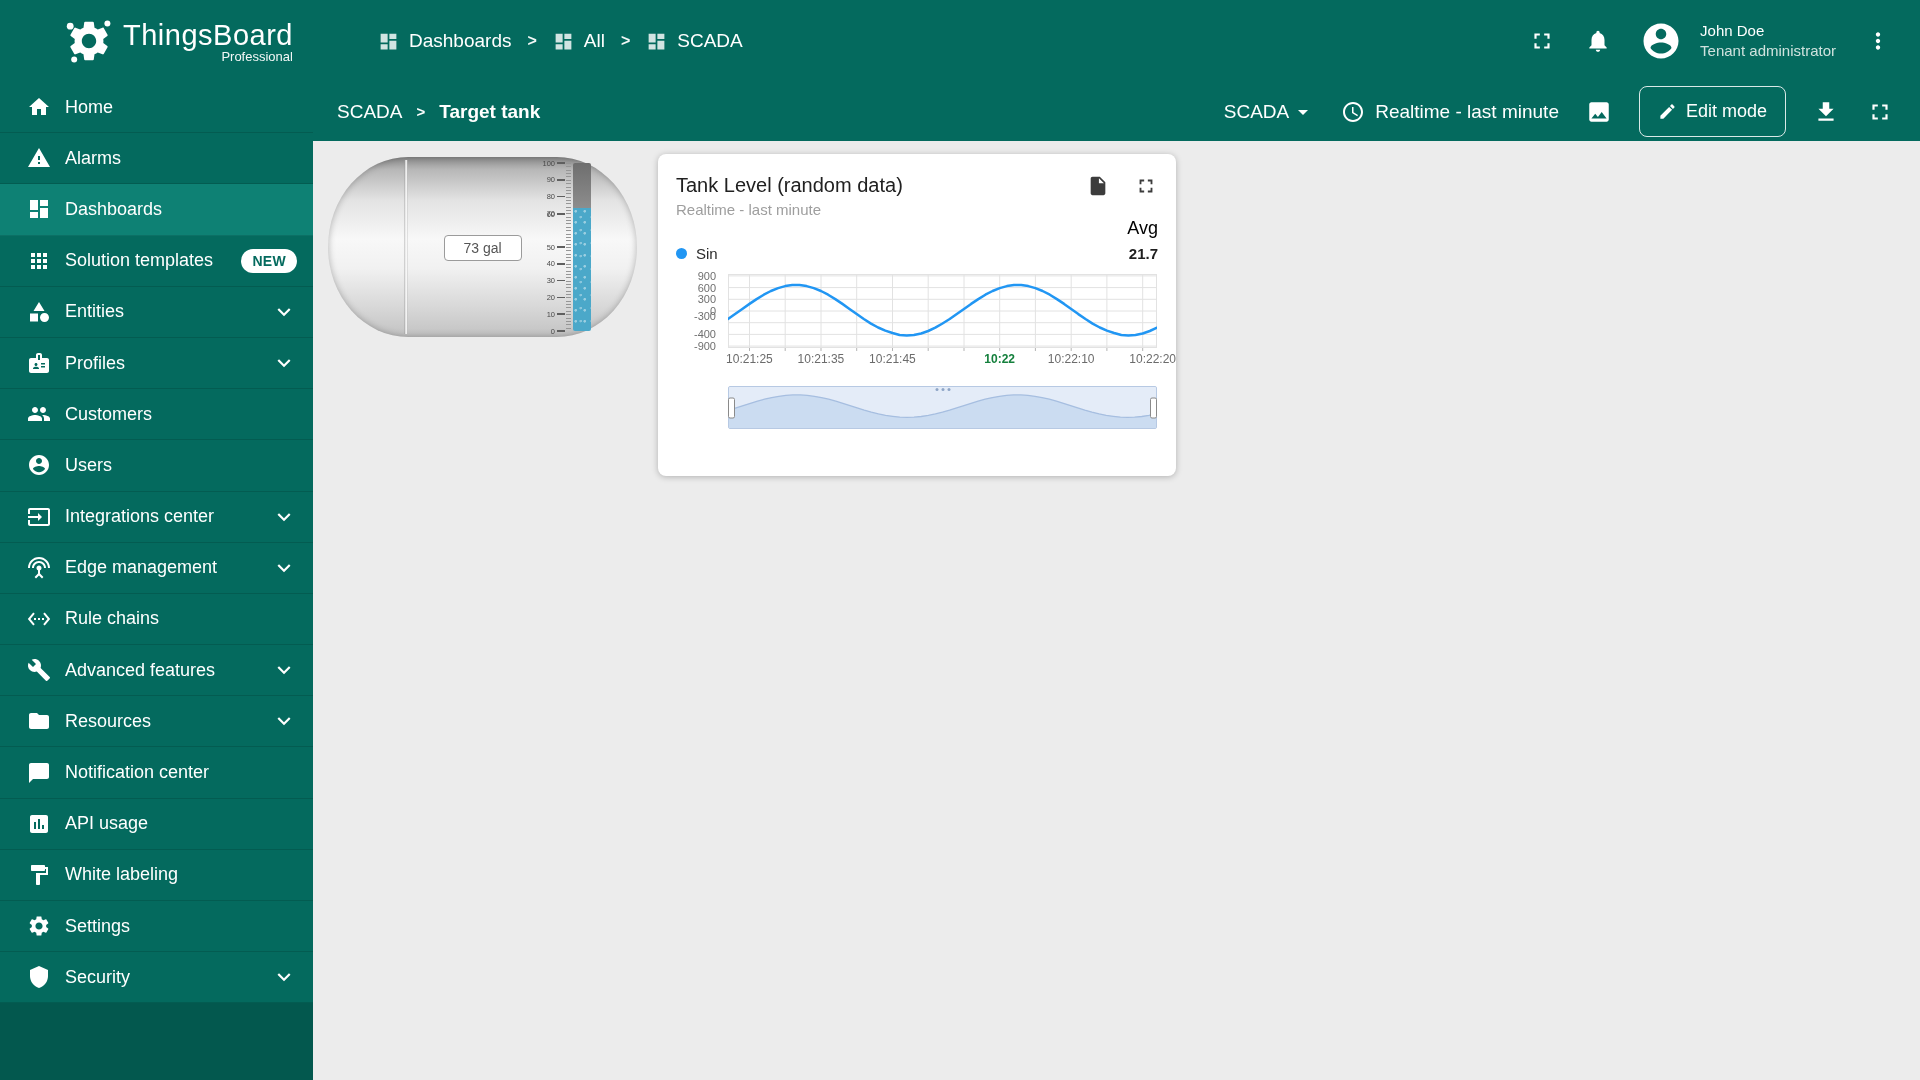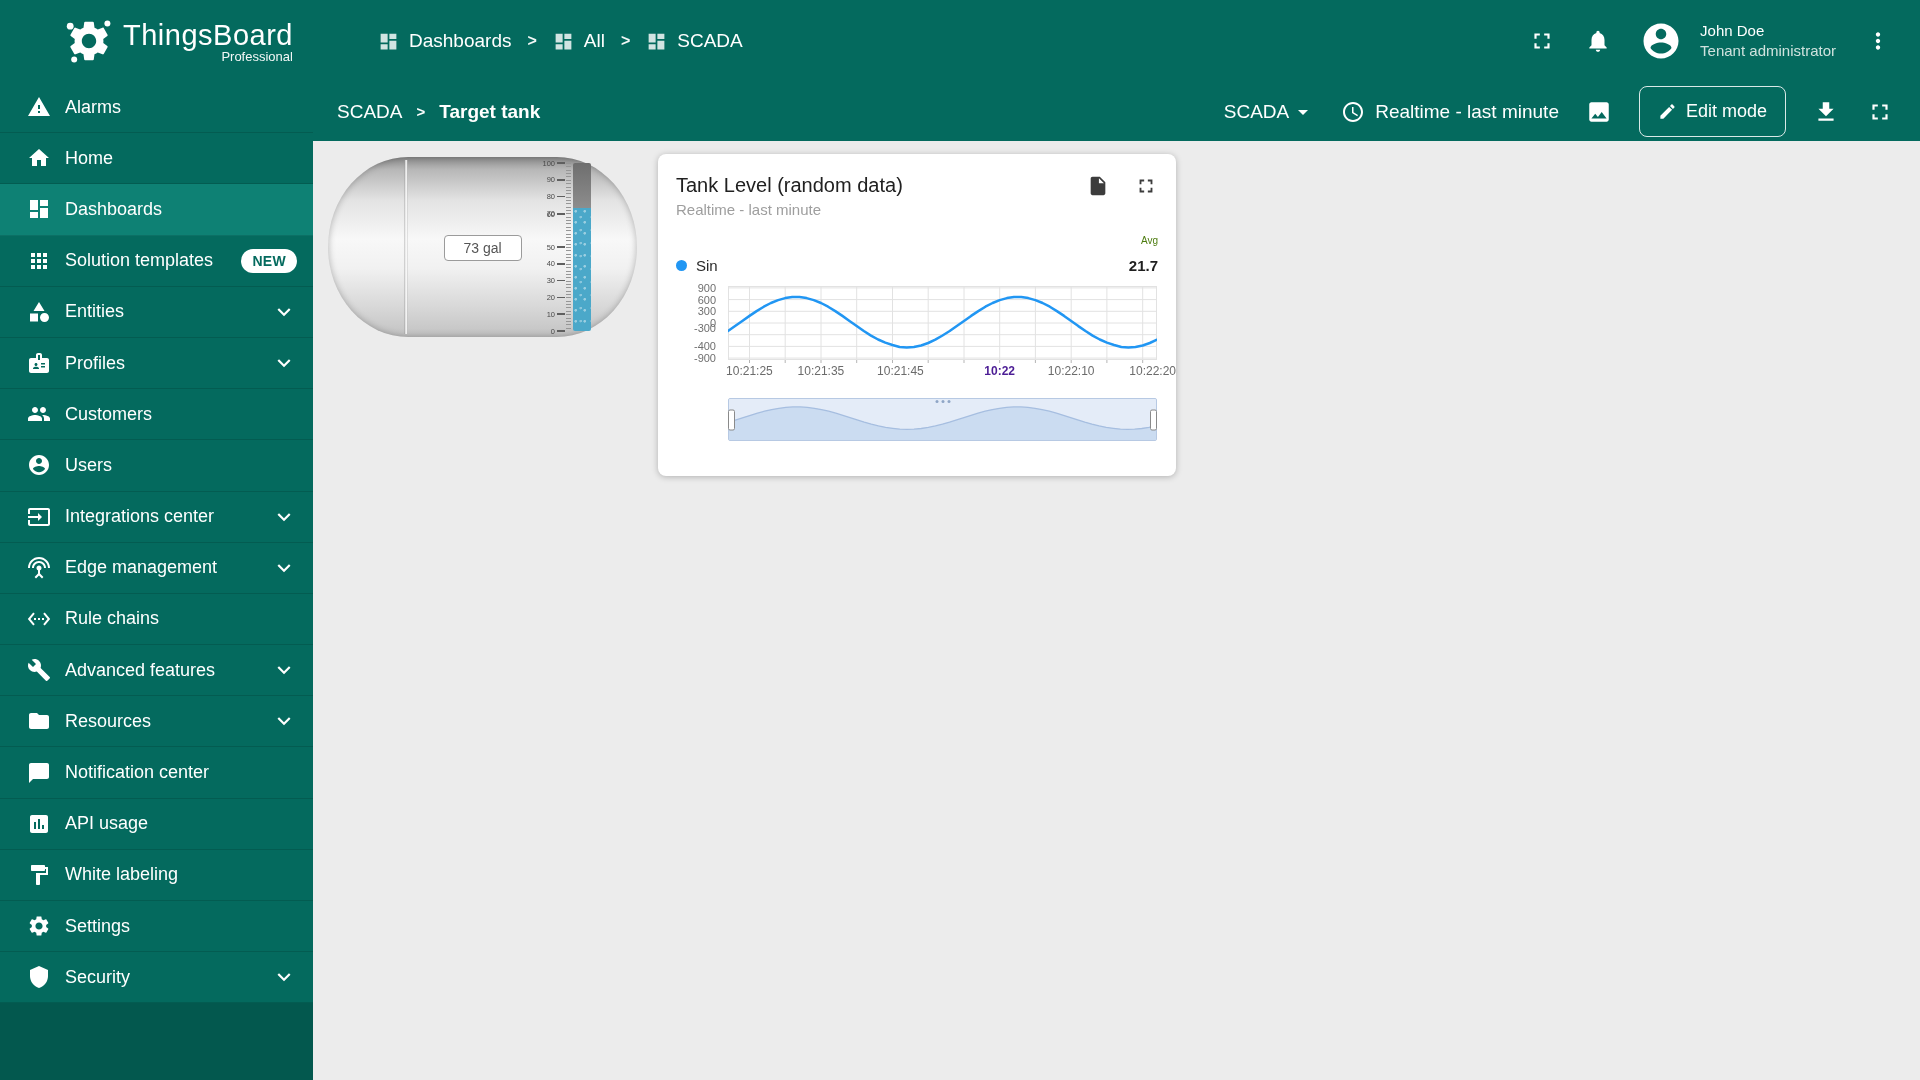--- a/index.html
+++ b/index.html
@@ -75,31 +75,31 @@
     background-size:9px 11px, 11px 13px; }
 
   
   .card { position:absolute; left:345px; top:13px; width:518px; height:322px; background:#fff;
     border-radius:8px; box-shadow:0 1px 6px rgba(0,0,0,.25); padding:18px 18px 16px 18px; }
   .card-title { font-size:20px; font-weight:500; color:#212121; line-height:26px; }
   .card-sub { font-size:15px; color:#9e9e9e; margin-top:2px; line-height:20px; }
   .card-icons { position:absolute; right:16px; top:18px; display:flex; gap:20px; color:#3c3c3c; }
   .card-icons .icon-btn { color:#3c3c3c; }
   .card-icons svg { width:22px; height:22px; }
-  .legend-header { text-align:right; font-size:10px; color:#4d7c0f; margin-top:12px; line-height:17px; }
+  .legend-header { text-align:right; font-size:18px; color:#000000; line-height:17px; }
   .legend-row { display:flex; align-items:center; justify-content:space-between; margin-top:8px; }
   .legend-left { display:flex; align-items:center; gap:9px; font-size:15px; color:#2b2b2b; }
   .legend-dot { width:11px; height:11px; border-radius:50%; background:#2196F3; }
   .legend-val { font-size:15px; font-weight:700; color:#1f1f1f; }
   .chart-area { position:relative; margin-top:12px; height:96px; }
   .ylabels { position:absolute; left:0; top:0; width:46px; height:74px; }
   .ylabel { position:absolute; right:6px; width:40px; text-align:right; font-size:11px; color:#6f6f6f; line-height:12px; }
   .plot { position:absolute; left:52px; top:0; width:429px; height:96px; }
   .x-tick { position:absolute; top:78px; transform:translateX(-50%); font-size:12px; color:#6b6b6b; white-space:nowrap; }
-  .x-tick.bold { color:#4c1d95; font-weight:700; }
+  .x-tick.bold { color:#15803d; font-weight:700; }
   .preview { position:relative; margin-left:52px; margin-top:16px; width:429px; height:43px;
     background:#EDF2FA; border:1px solid #B7C9E3; border-radius:2px; }
   .preview svg { display:block; }
   .p-handle { position:absolute; top:50%; transform:translateY(-50%); width:7px; height:21px;
     background:#fff; border:1px solid #8a8a8a; border-radius:2px; z-index:2; cursor:ew-resize; }
   .p-handle.left { left:-1px; } .p-handle.right { right:-1px; }
   .p-grip { position:absolute; top:0; left:50%; transform:translateX(-50%); display:flex; gap:3px; padding-top:1px; cursor:grab; }
   .p-grip i { width:3px; height:3px; border-radius:50%; background:#8FA6C6; display:block; }
 </style>
 </head>
@@ -176,32 +176,32 @@
     </div>
   </div>
 
   <div class="layout">
 
     <div class="sidebar">
       <div id="side-items">
           <div class="side-item">
             <span class="s-icon">
               <svg viewBox="0 0 24 24" width="24" height="24" fill="currentColor">
+                <path d="M10 20v-6h4v6h5v-8h3L12 3 2 12h3v8z"></path>
+              </svg>
+            </span>
+            <span>Home</span>
+          </div>
+          <div class="side-item">
+            <span class="s-icon">
+              <svg viewBox="0 0 24 24" width="24" height="24" fill="currentColor">
                 <path d="M1 21h22L12 2 1 21zm12-3h-2v-2h2v2zm0-4h-2v-4h2v4z"></path>
               </svg>
             </span>
             <span>Alarms</span>
-          </div>
-          <div class="side-item">
-            <span class="s-icon">
-              <svg viewBox="0 0 24 24" width="24" height="24" fill="currentColor">
-                <path d="M10 20v-6h4v6h5v-8h3L12 3 2 12h3v8z"></path>
-              </svg>
-            </span>
-            <span>Home</span>
           </div>
           <div class="side-item selected">
             <span class="s-icon">
               <svg viewBox="0 0 24 24" width="24" height="24" fill="currentColor">
                 <path d="M3 13h8V3H3v10zm0 8h8v-6H3v6zm10 0h8V11h-8v10zm0-18v6h8V3h-8z"></path>
               </svg>
             </span>
             <span>Dashboards</span>
           </div>
           <div class="side-item">
@@ -530,21 +530,21 @@
                   <line x1="307.4" y1="0" x2="307.4" y2="74" stroke="#e2e2e2" stroke-width="1"></line>
                   <line x1="307.4" y1="74" x2="307.4" y2="77" stroke="#b5b5b5" stroke-width="1"></line>
                   <line x1="343.2" y1="0" x2="343.2" y2="74" stroke="#e2e2e2" stroke-width="1"></line>
                   <line x1="343.2" y1="74" x2="343.2" y2="77" stroke="#b5b5b5" stroke-width="1"></line>
                   <line x1="378.9" y1="0" x2="378.9" y2="74" stroke="#e2e2e2" stroke-width="1"></line>
                   <line x1="378.9" y1="74" x2="378.9" y2="77" stroke="#b5b5b5" stroke-width="1"></line>
                   <line x1="414.7" y1="0" x2="414.7" y2="74" stroke="#e2e2e2" stroke-width="1"></line>
                   <line x1="414.7" y1="74" x2="414.7" y2="77" stroke="#b5b5b5" stroke-width="1"></line>
                   <polyline points="0.0,45.0 7.1,40.0 14.3,34.9 21.5,29.9 28.6,25.1 35.8,20.7 42.9,17.0 50.1,14.1 57.2,12.1 64.3,11.0 71.5,11.0 78.6,12.1 85.8,14.1 93.0,17.0 100.1,20.7 107.3,25.1 114.4,29.9 121.5,34.9 128.7,40.1 135.8,45.0 143.0,49.6 150.1,53.5 157.3,56.6 164.5,59.0 171.6,61.0 178.8,61.5 185.9,61.0 193.1,59.5 200.2,57.0 207.3,53.7 214.5,49.5 221.7,45.0 228.8,40.0 236.0,34.9 243.1,29.9 250.3,25.1 257.4,20.7 264.6,17.0 271.7,14.1 278.9,12.1 286.0,11.0 293.2,11.0 300.3,12.1 307.4,14.1 314.6,17.0 321.8,20.7 328.9,25.1 336.1,29.9 343.2,34.9 350.3,40.1 357.5,45.0 364.6,49.6 371.8,53.5 378.9,56.6 386.1,59.0 393.3,61.0 400.4,61.5 407.5,61.0 414.7,59.5 421.8,57.0 429.0,53.7" fill="none" stroke="#2196F3" stroke-width="2.5" stroke-linejoin="round" stroke-linecap="round"></polyline>
                 </svg>
-            <div class="x-tick" style="left: 21.45px;">10:21:25</div><div class="x-tick" style="left: 92.95px;">10:21:35</div><div class="x-tick" style="left: 164.45px; margin-left: 8px;">10:21:45</div><div class="x-tick bold" style="left: 271.7px;">10:22</div><div class="x-tick" style="left: 343.2px;">10:22:10</div><div class="x-tick" style="left: 414.7px; margin-left: 10px;">10:22:20</div></div>
+            <div class="x-tick" style="left: 21.45px;">10:21:25</div><div class="x-tick" style="left: 92.95px;">10:21:35</div><div class="x-tick" style="left: 164.45px;">10:21:45</div><div class="x-tick bold" style="left: 271.7px;">10:22</div><div class="x-tick" style="left: 343.2px;">10:22:10</div><div class="x-tick" style="left: 414.7px; margin-left: 10px;">10:22:20</div></div>
           </div>
           <div class="preview">
             <svg id="preview-svg" width="427" height="41" viewBox="0 0 427 41">
                 <rect x="0" y="0" width="427" height="41" fill="#dde7f6" opacity="0.55"></rect>
                 <path d="M0,41 L0.0,23.1 L7.1,20.9 L14.2,18.6 L21.4,16.3 L28.5,14.2 L35.6,12.2 L42.7,10.6 L49.8,9.3 L56.9,8.4 L64.0,7.9 L71.2,7.9 L78.3,8.4 L85.4,9.3 L92.5,10.6 L99.6,12.2 L106.8,14.2 L113.9,16.3 L121.0,18.6 L128.1,20.9 L135.2,23.1 L142.3,25.1 L149.4,26.8 L156.6,28.3 L163.7,29.3 L170.8,30.2 L177.9,30.4 L185.0,30.2 L192.2,29.5 L199.3,28.4 L206.4,26.9 L213.5,25.1 L220.6,23.1 L227.7,20.9 L234.9,18.6 L242.0,16.3 L249.1,14.2 L256.2,12.2 L263.3,10.6 L270.4,9.3 L277.6,8.4 L284.7,7.9 L291.8,7.9 L298.9,8.4 L306.0,9.3 L313.1,10.6 L320.3,12.2 L327.4,14.2 L334.5,16.3 L341.6,18.6 L348.7,20.9 L355.8,23.1 L362.9,25.1 L370.1,26.8 L377.2,28.3 L384.3,29.3 L391.4,30.2 L398.5,30.4 L405.6,30.2 L412.8,29.5 L419.9,28.4 L427.0,26.9 L427,41 Z" fill="#cbdcf1"></path>
                 <polyline points="0.0,23.1 7.1,20.9 14.2,18.6 21.4,16.3 28.5,14.2 35.6,12.2 42.7,10.6 49.8,9.3 56.9,8.4 64.0,7.9 71.2,7.9 78.3,8.4 85.4,9.3 92.5,10.6 99.6,12.2 106.8,14.2 113.9,16.3 121.0,18.6 128.1,20.9 135.2,23.1 142.3,25.1 149.4,26.8 156.6,28.3 163.7,29.3 170.8,30.2 177.9,30.4 185.0,30.2 192.2,29.5 199.3,28.4 206.4,26.9 213.5,25.1 220.6,23.1 227.7,20.9 234.9,18.6 242.0,16.3 249.1,14.2 256.2,12.2 263.3,10.6 270.4,9.3 277.6,8.4 284.7,7.9 291.8,7.9 298.9,8.4 306.0,9.3 313.1,10.6 320.3,12.2 327.4,14.2 334.5,16.3 341.6,18.6 348.7,20.9 355.8,23.1 362.9,25.1 370.1,26.8 377.2,28.3 384.3,29.3 391.4,30.2 398.5,30.4 405.6,30.2 412.8,29.5 419.9,28.4 427.0,26.9" fill="none" stroke="#a6bee0" stroke-width="1.3"></polyline>
               </svg>
             <div class="p-grip">
                 <i></i>
                 <i></i>

